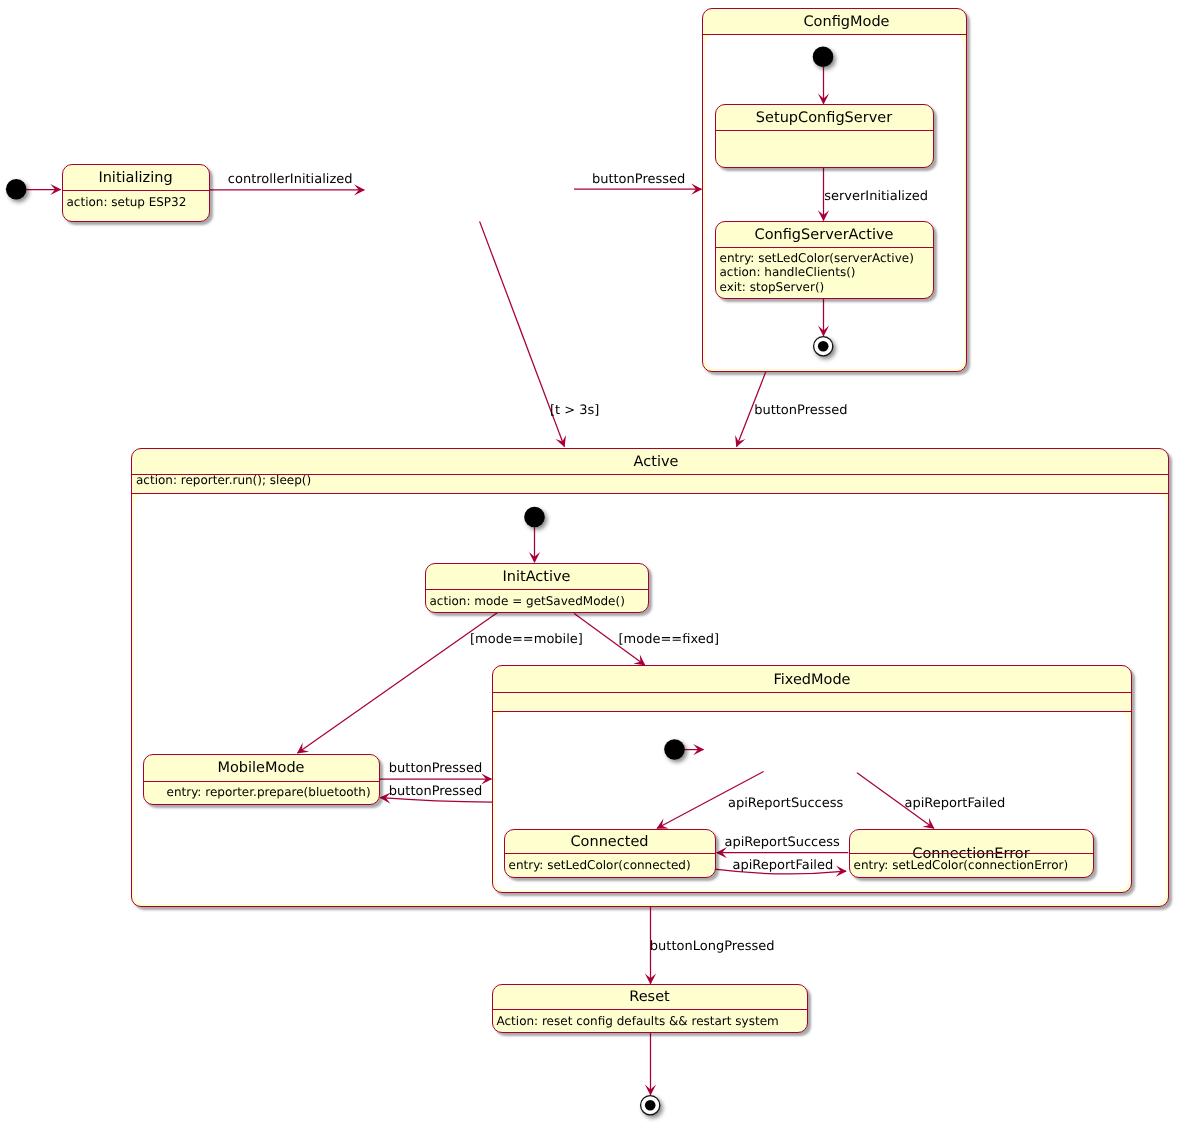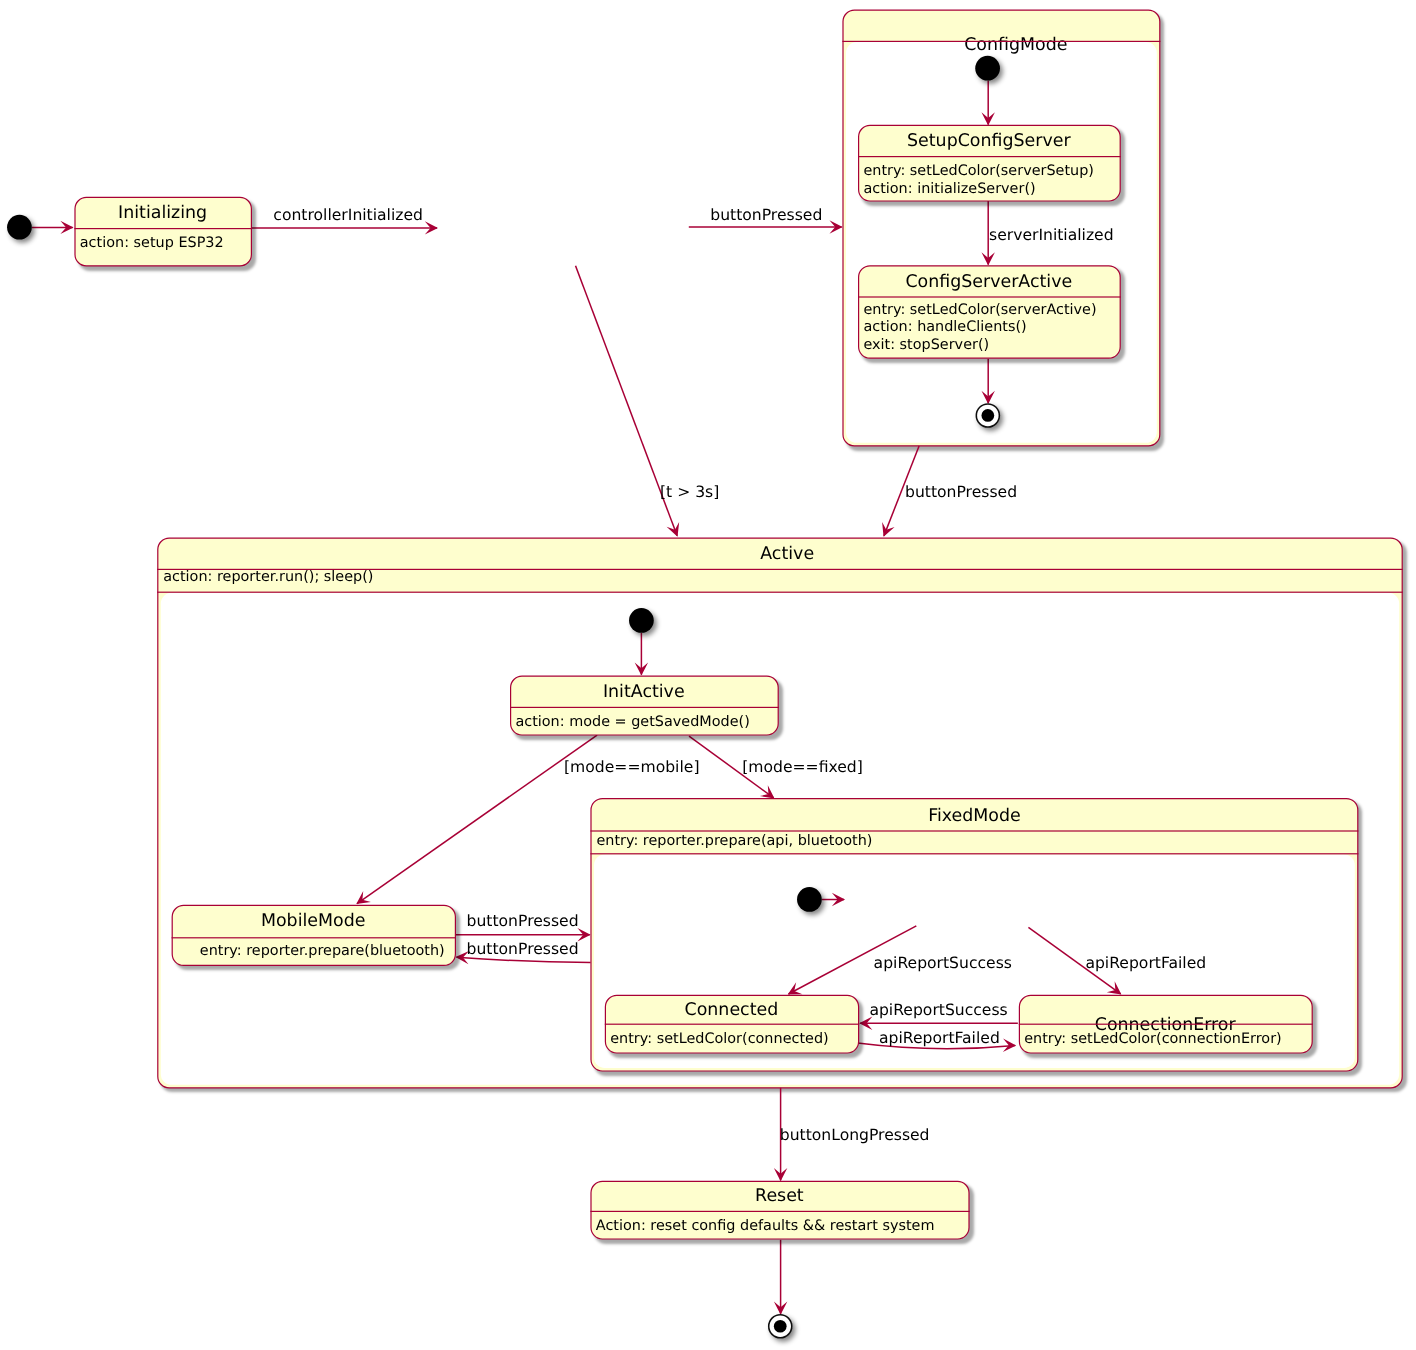--- a/index.html
+++ b/index.html
@@ -114,64 +114,57 @@
   <g class="pseudo-nodes">
         <g filter="url(#nodeshadow)">
           <circle cx="674.5" cy="749.5" r="10.3" fill="#000000"></circle>
         </g>
       </g>
 </svg>
 
 <div class="state composite" style="left:702px;top:8px;width:265px;height:364px;z-index:1;">
   <div class="shadowbox"></div>
   <div class="innerbody" style="top:27.2px;"></div>
-  <div class="title" style="top:23px;padding-left:24px;">ConfigMode</div>
+  <div class="title" style="top:7px;padding-left:24px;">ConfigMode</div>
   <div class="sep" style="top:26.2px;"></div>
 </div>
 
 <div class="state composite" style="left:131px;top:447.5px;width:1038px;height:459px;z-index:1;">
   <div class="shadowbox"></div>
   <div class="innerbody" style="top:46.8px;"></div>
   <div class="title" style="top:7px;margin-left:12px;">Active</div>
   <div class="sep" style="top:26.2px;"></div>
   <div class="body" style="top:25.4px;">
         <span>action: reporter.run(); sleep()</span>
       </div>
   <div class="sep" style="top:45.8px;"></div>
 </div>
 
 <div class="state composite" style="left:492px;top:665px;width:640px;height:227.5px;z-index:3;">
   <div class="shadowbox"></div>
   <div class="innerbody" style="top:47.3px;"></div>
   <div class="title" style="top:8px;">FixedMode</div>
   <div class="sep" style="top:27px;"></div>
-  <div class="body" style="top:27.7px;">
-        <span>entry: reporter.prepare(api, bluetooth)</span>
-      </div>
   <div class="sep" style="top:46.3px;"></div>
 </div>
 
 <div class="state" style="left:61.5px;top:163.5px;width:148px;height:58px;">
   <div class="shadowbox"></div>
   <div class="title" style="top:7px;">Initializing</div>
   <div class="sep" style="top:26.3px;"></div>
   <div class="body" style="top:31.0px;">
         <span>action: setup ESP32</span>
       </div>
 </div>
 
 
 <div class="state" style="left:714.5px;top:104px;width:219px;height:63.5px;">
   <div class="shadowbox"></div>
   <div class="title" style="top:7.2px;">SetupConfigServer</div>
   <div class="sep" style="top:26.3px;"></div>
-  <div class="body" style="top:30.8px;">
-    <span>entry: setLedColor(serverSetup)</span>
-    <span>action: initializeServer()</span>
-  </div>
 </div>
 
 <div class="state" style="left:714.5px;top:221px;width:219px;height:78px;">
   <div class="shadowbox"></div>
   <div class="title" style="top:7px;">ConfigServerActive</div>
   <div class="sep" style="top:26px;"></div>
   <div class="body" style="top:29.5px;">
     <span>entry: setLedColor(serverActive)</span>
     <span>action: handleClients()</span>
     <span>exit: stopServer()</span>

